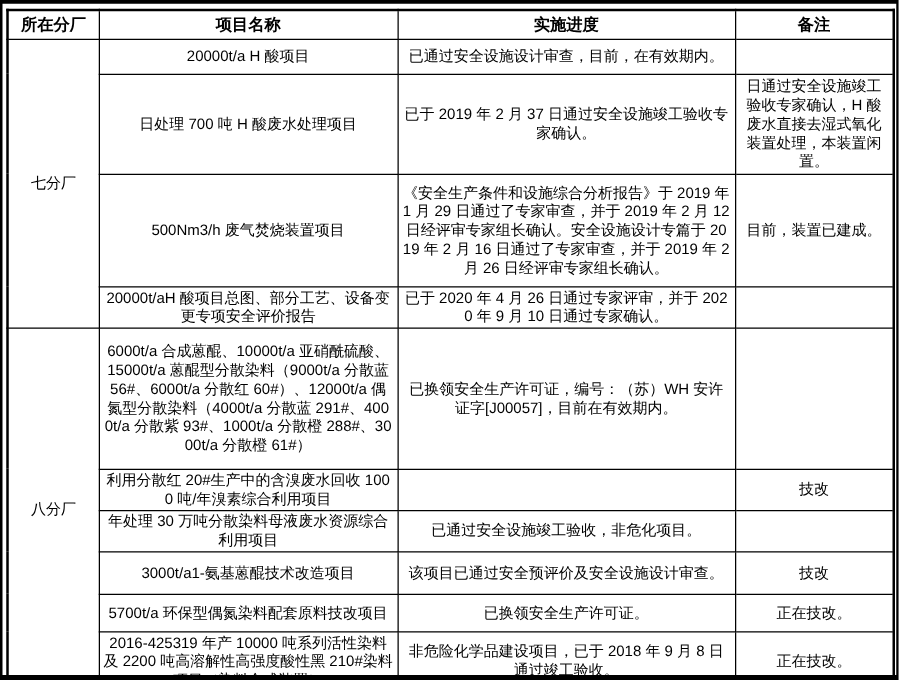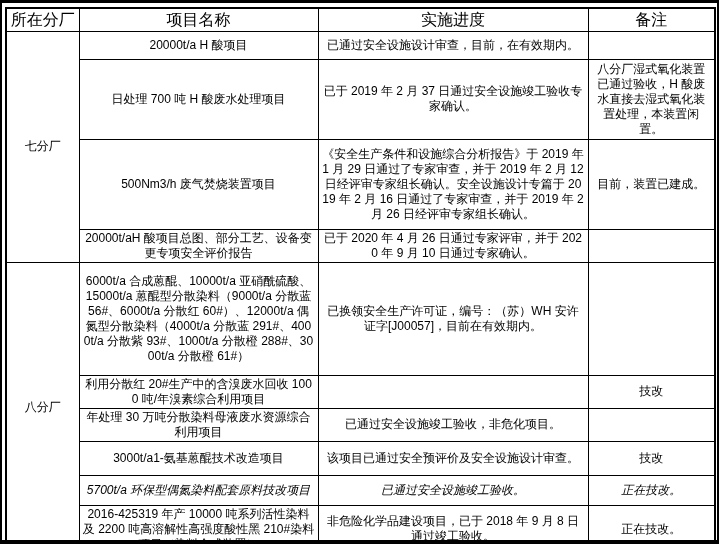--- a/index.html
+++ b/index.html
@@ -25,38 +25,38 @@
     padding:1px 3px;
     text-align:center;
     vertical-align:middle;
     font-size:12px;
     line-height:15px;
     word-break:break-all;
     overflow:hidden;
   }
   table.doc{border:2px solid #000;}
   table.doc th{
-    font-size:16px;
-    font-weight:normal;
+    font-size:13px;
+    font-weight:bold;
     line-height:16px;
   }
   col.c-factory{width:73px;}
   col.c-name{width:239px;}
   col.c-progress{width:270px;}
   col.c-remark{width:127px;}
   tr.rh-head{height:23px;}
   tr.rh-1{height:28px;}
   tr.rh-2{height:80px;}
   tr.rh-3{height:90px;}
   tr.rh-4{height:29px;padding-left:21px;}
   tr.rh-5{height:113px;}
   tr.rh-6{height:29px;}
   tr.rh-7{height:33px;}
   tr.rh-8{height:34px;}
-  tr.rh-9{height:30px;font-style:italic;}
+  tr.rh-9{height:30px;}
   tr.rh-10{height:43px;}
 </style>
 </head>
 <body>
 
 <div class="page">
   <table class="doc">
     <colgroup>
       <col class="c-factory">
         <col class="c-name">
@@ -74,21 +74,21 @@
     <tbody>
       <tr class="rh-1">
         <td rowspan="4">七分厂</td>
         <td>20000t/a H 酸项目</td>
         <td>已通过安全设施设计审查，目前，在有效期内。</td>
         <td></td>
       </tr>
       <tr class="rh-2">
         <td>日处理 700 吨 H 酸废水处理项目</td>
         <td>已于 2019 年 2 月 37 日通过安全设施竣工验收专家确认。</td>
-        <td>八分厂湿式氧化装置已通过验收，H 酸废水直接去湿式氧化装置处理，本装置闲置。</td>
+        <td>日通过安全设施竣工验收专家确认，H 酸废水直接去湿式氧化装置处理，本装置闲置。</td>
       </tr>
       <tr class="rh-3">
         <td>500Nm3/h 废气焚烧装置项目</td>
         <td>《安全生产条件和设施综合分析报告》于 2019 年 1 月 29 日通过了专家审查，并于 2019 年 2 月 12 日经评审专家组长确认。安全设施设计专篇于 2019 年 2 月 16 日通过了专家审查，并于 2019 年 2 月 26 日经评审专家组长确认。</td>
         <td>目前，装置已建成。</td>
       </tr>
       <tr class="rh-4">
         <td>20000t/aH 酸项目总图、部分工艺、设备变更专项安全评价报告</td>
         <td>已于 2020 年 4 月 26 日通过专家评审，并于 2020 年 9 月 10 日通过专家确认。</td>
         <td></td>
@@ -109,21 +109,21 @@
         <td>已通过安全设施竣工验收，非危化项目。</td>
         <td></td>
       </tr>
       <tr class="rh-8">
         <td>3000t/a1-氨基蒽醌技术改造项目</td>
         <td>该项目已通过安全预评价及安全设施设计审查。</td>
         <td>技改</td>
       </tr>
       <tr class="rh-9">
         <td>5700t/a 环保型偶氮染料配套原料技改项目</td>
-        <td>已通过安全设施竣工验收。</td>
+        <td>已换领安全生产许可证。</td>
         <td>正在技改。</td>
       </tr>
       <tr class="rh-10">
         <td>2016-425319 年产 10000 吨系列活性染料及 2200 吨高溶解性高强度酸性黑 210#染料项目（染料合成装置）</td>
         <td>非危险化学品建设项目，已于 2018 年 9 月 8 日通过竣工验收。</td>
         <td>正在技改。</td>
       </tr>
     </tbody>
   </table>
 </div>

